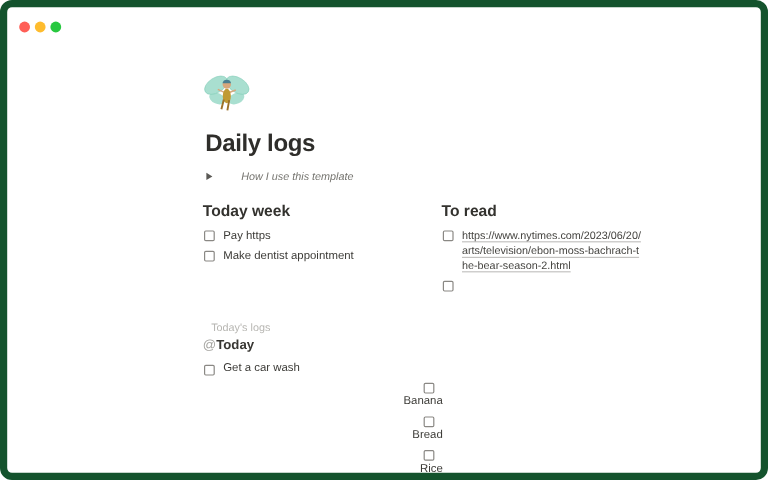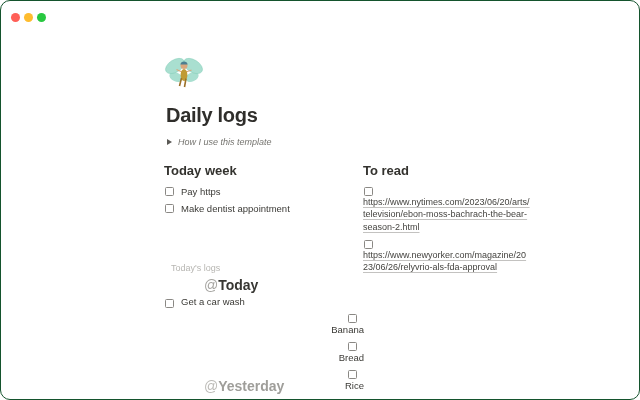--- a/index.html
+++ b/index.html
@@ -1,60 +1,60 @@
 <!DOCTYPE html>
 <html><head>
 <meta charset="utf-8">
 <style>
   * { margin:0; padding:0; box-sizing:border-box; }
   html,body { width:640px; height:400px; background:#fff; }
   body { font-family:"Liberation Sans","DejaVu Sans",sans-serif; color:#37352f; }
 
   .window{ position:relative; width:640px; height:400px; background:#fff;
-           border-radius:10px; border:1px solid #14532d; overflow:hidden; }
+           border-radius:10px; border:6px solid #14532d; overflow:hidden; }
 
   
   .traffic{ position:absolute; top:12px; left:10px; display:flex; gap:4px; }
   .dot{ width:9px; height:9px; border-radius:50%; }
   .dot-red{ background:#ff5f57; }
   .dot-yellow{ background:#febc2e; }
   .dot-green{ background:#28c840; }
 
   
   .emoji{ position:absolute; left:163px; top:52px; width:40px; height:40px; }
 
   
   .title{ position:absolute; left:165px; top:103px; font-size:20px; font-weight:700;
           letter-spacing:-0.3px; color:#2f2e2b; }
 
   
-  .toggle{ position:absolute; left:166px; top:136px; display:flex; align-items:center; gap:6px; cursor:pointer;justify-content:flex-end; }
+  .toggle{ position:absolute; left:166px; top:136px; display:flex; align-items:center; gap:24px; cursor:pointer;justify-content:flex-end; }
   .toggle-arrow{ width:0; height:0; border-left:5px solid #5a5955;
                  border-top:3.5px solid transparent; border-bottom:3.5px solid transparent; }
   .toggle-label{ font-size:9px; font-style:italic; color:#75746f; }
 
   
   .columns{ position:absolute; left:163px; top:162px; display:flex; gap:23px; }
   .col1{ width:147px; }
   .col2{ width:168px;margin-left:29px; }
   .col-heading{ font-size:13px; font-weight:700; color:#33322e; margin-bottom:7px; }
 
   .todo{ display:flex; align-items:flex-start; margin-bottom:4px; }
   .checkbox{ flex:0 0 auto; width:9px; height:9px; border:1px solid #8a8884; border-radius:1.5px;
              background:#fff; margin:1.5px 7px 0 1px; cursor:pointer; }
   .todo-label{ font-size:9.5px; line-height:13px; color:#3b3a36; }
-  .todo.link-item{ margin-bottom:5px;flex-direction:column; }
+  .todo.link-item{ margin-bottom:5px; }
   .link{ font-size:9px; line-height:12.5px; word-break:break-all; color:#454440;
          text-decoration:underline; text-decoration-color:rgba(55,53,47,0.3);
          text-underline-offset:2px; cursor:pointer; }
 
   
   .logs-caption{ position:absolute; left:170px; top:262px; font-size:9px; color:#b7b6b2; }
 
-  .mention{ font-size:14px; font-weight:700; cursor:pointer;margin-left:40px; }
+  .mention{ font-size:11px; font-weight:700; cursor:pointer; }
   .mention .at{ font-weight:400; }
   .mention-today{ position:absolute; left:163px; top:276px; color:#383733; }
   .mention-today .at{ color:#a5a4a0; }
   .mention-yesterday{ position:absolute; left:163px; top:377px; color:#9f9e9a; }
   .mention-yesterday .at{ color:#bcbbb7; }
 
   .today-todos{ position:absolute; left:163px; top:294px; width:200px; }
   .today-todos .todo{ margin-bottom:4.5px;align-items:flex-end; }
   .indent{ margin-left:14px;flex-direction:column; }
 </style>
@@ -111,21 +111,20 @@
     </div>
 
     <div class="col2">
       <div class="col-heading">To read</div>
       <div class="todo link-item">
         <span class="checkbox"></span>
         <span class="todo-label link">https://www.nytimes.com/2023/06/20/arts/television/ebon-moss-bachrach-the-bear-season-2.html</span>
       </div>
       <div class="todo link-item">
         <span class="checkbox"></span>
-        <span class="todo-label link">https://www.newyorker.com/magazine/2023/06/26/relyvrio-als-fda-approval</span>
       </div>
     </div>
 
   </div>
 
   <div class="logs-caption">Today's logs</div>
 
   <div class="mention mention-today"><span class="at">@</span><span>Today</span></div>
 
   <div class="today-todos">
@@ -140,15 +139,14 @@
     <div class="todo indent">
       <span class="checkbox"></span>
       <span class="todo-label">Bread</span>
     </div>
     <div class="todo indent">
       <span class="checkbox"></span>
       <span class="todo-label">Rice</span>
     </div>
   </div>
 
-  <div class="mention mention-yesterday"><span class="at">@</span><span>Yesterday</span></div>
 
 </div>
 
 </body></html>

